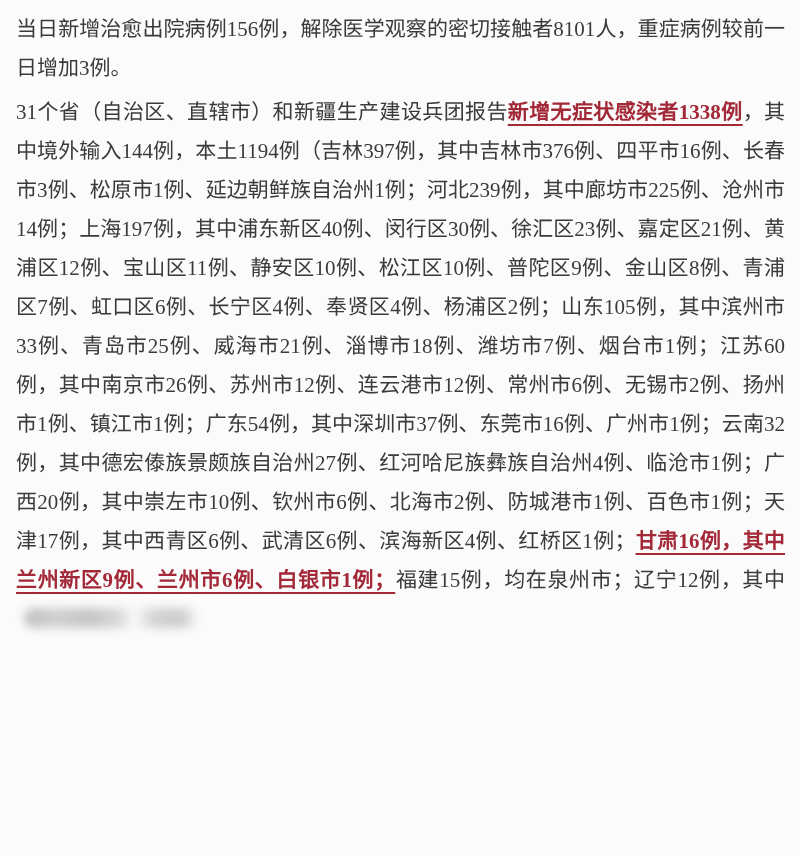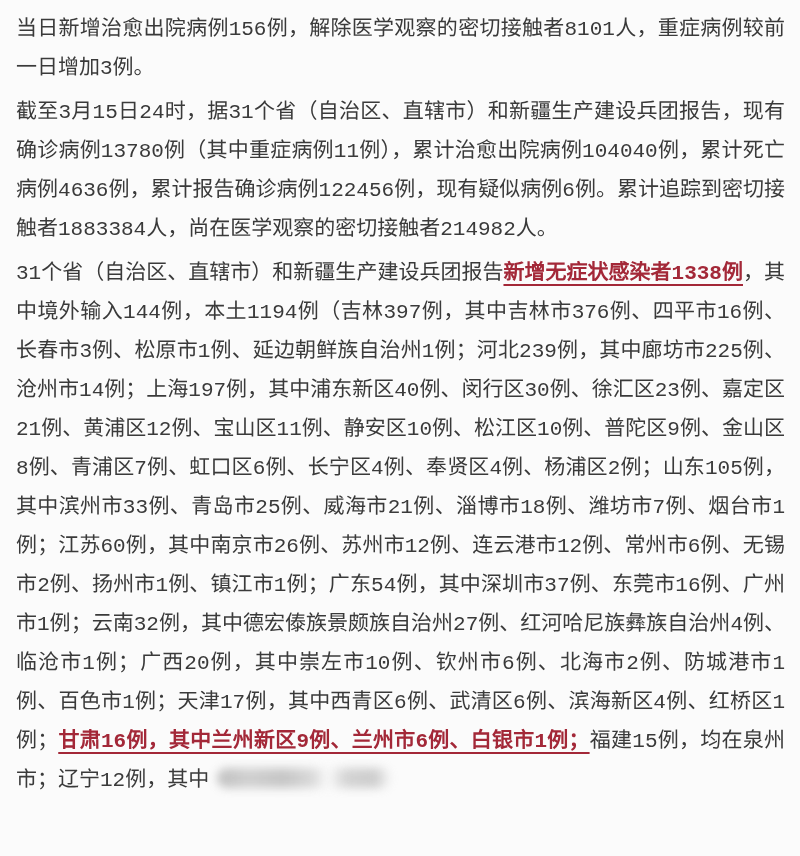--- a/index.html
+++ b/index.html
@@ -15,21 +15,21 @@
     width: 800px;
     height: 856px;
     background: var(--bg);
     overflow: hidden;
   }
   .page {
     box-sizing: border-box;
     width: 800px;
     height: 856px;
     padding: 10px 15px 0 16px;
-    font-family: Liberation Mono, monospace;
+    font-family: Liberation Serif, serif;
   }
   .para {
     margin: 0 0 5px 0;
     font-size: 21px;
     line-height: 39px;
     color: var(--text);
     text-align: justify;
   }
   .run.normal {
     color: var(--text);
@@ -57,16 +57,15 @@
     filter: blur(5px);
     opacity: 0.75;
   }
 </style>
 </head>
 <body>
 
 <div class="page">
   <div id="article">
       <p class="para"><span class="run normal">当日新增治愈出院病例156例，解除医学观察的密切接触者8101人，重症病例较前一日增加3例。</span></p>
-      <p class="para"><span class="run normal">截至3月15日24时，据31个省（自治区、直辖市）和新疆生产建设兵团报告，现有确诊病例13780例（其中重症病例11例），累计治愈出院病例104040例，累计死亡病例4636例，累计报告确诊病例122456例，现有疑似病例6例。累计追踪到密切接触者1883384人，尚在医学观察的密切接触者214982人。</span></p>
       <p class="para"><span class="run normal">31个省（自治区、直辖市）和新疆生产建设兵团报告</span><span class="run highlight">新增无症状感染者1338例</span><span class="run normal">，其中境外输入144例，本土1194例（吉林397例，其中吉林市376例、四平市16例、长春市3例、松原市1例、延边朝鲜族自治州1例；河北239例，其中廊坊市225例、沧州市14例；上海197例，其中浦东新区40例、闵行区30例、徐汇区23例、嘉定区21例、黄浦区12例、宝山区11例、静安区10例、松江区10例、普陀区9例、金山区8例、青浦区7例、虹口区6例、长宁区4例、奉贤区4例、杨浦区2例；山东105例，其中滨州市33例、青岛市25例、威海市21例、淄博市18例、潍坊市7例、烟台市1例；江苏60例，其中南京市26例、苏州市12例、连云港市12例、常州市6例、无锡市2例、扬州市1例、镇江市1例；广东54例，其中深圳市37例、东莞市16例、广州市1例；云南32例，其中德宏傣族景颇族自治州27例、红河哈尼族彝族自治州4例、临沧市1例；广西20例，其中崇左市10例、钦州市6例、北海市2例、防城港市1例、百色市1例；天津17例，其中西青区6例、武清区6例、滨海新区4例、红桥区1例；</span><span class="run highlight">甘肃16例，其中兰州新区9例、兰州市6例、白银市1例；</span><span class="run normal">福建15例，均在泉州市；辽宁12例，其中</span><span class="blur-smudge"></span></p>
     </div>
 </div>
 
 </body></html>

